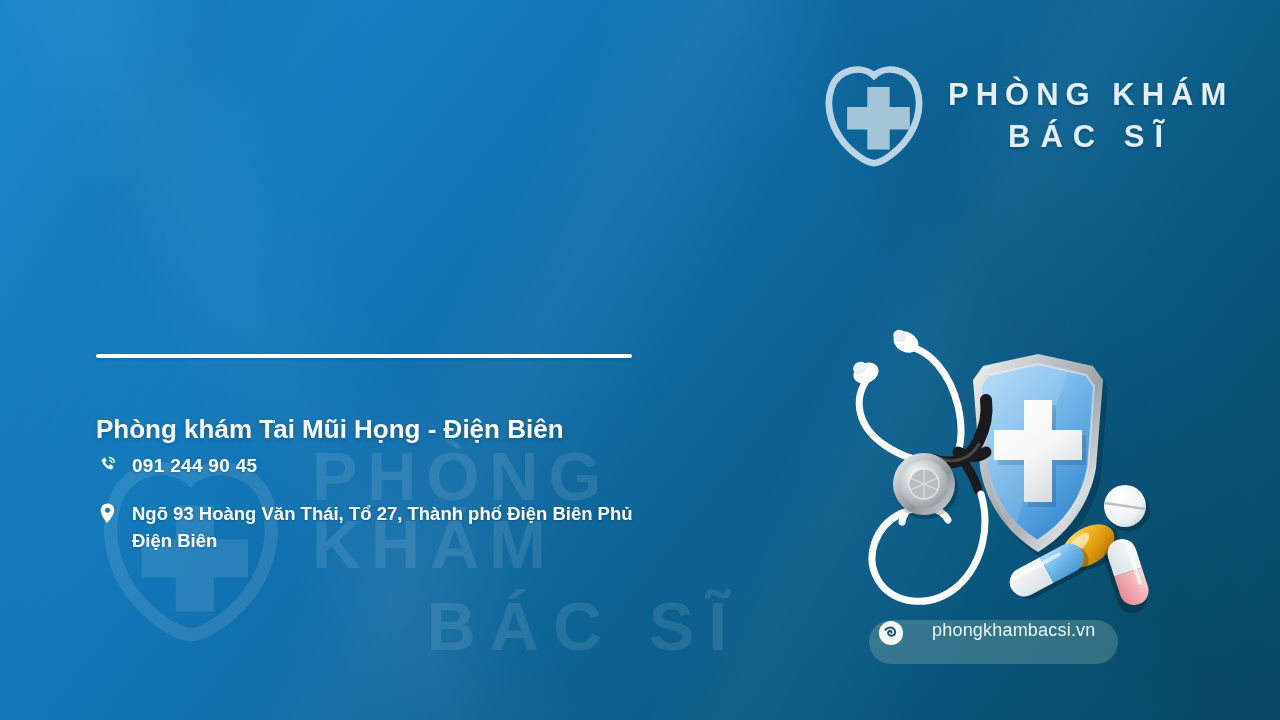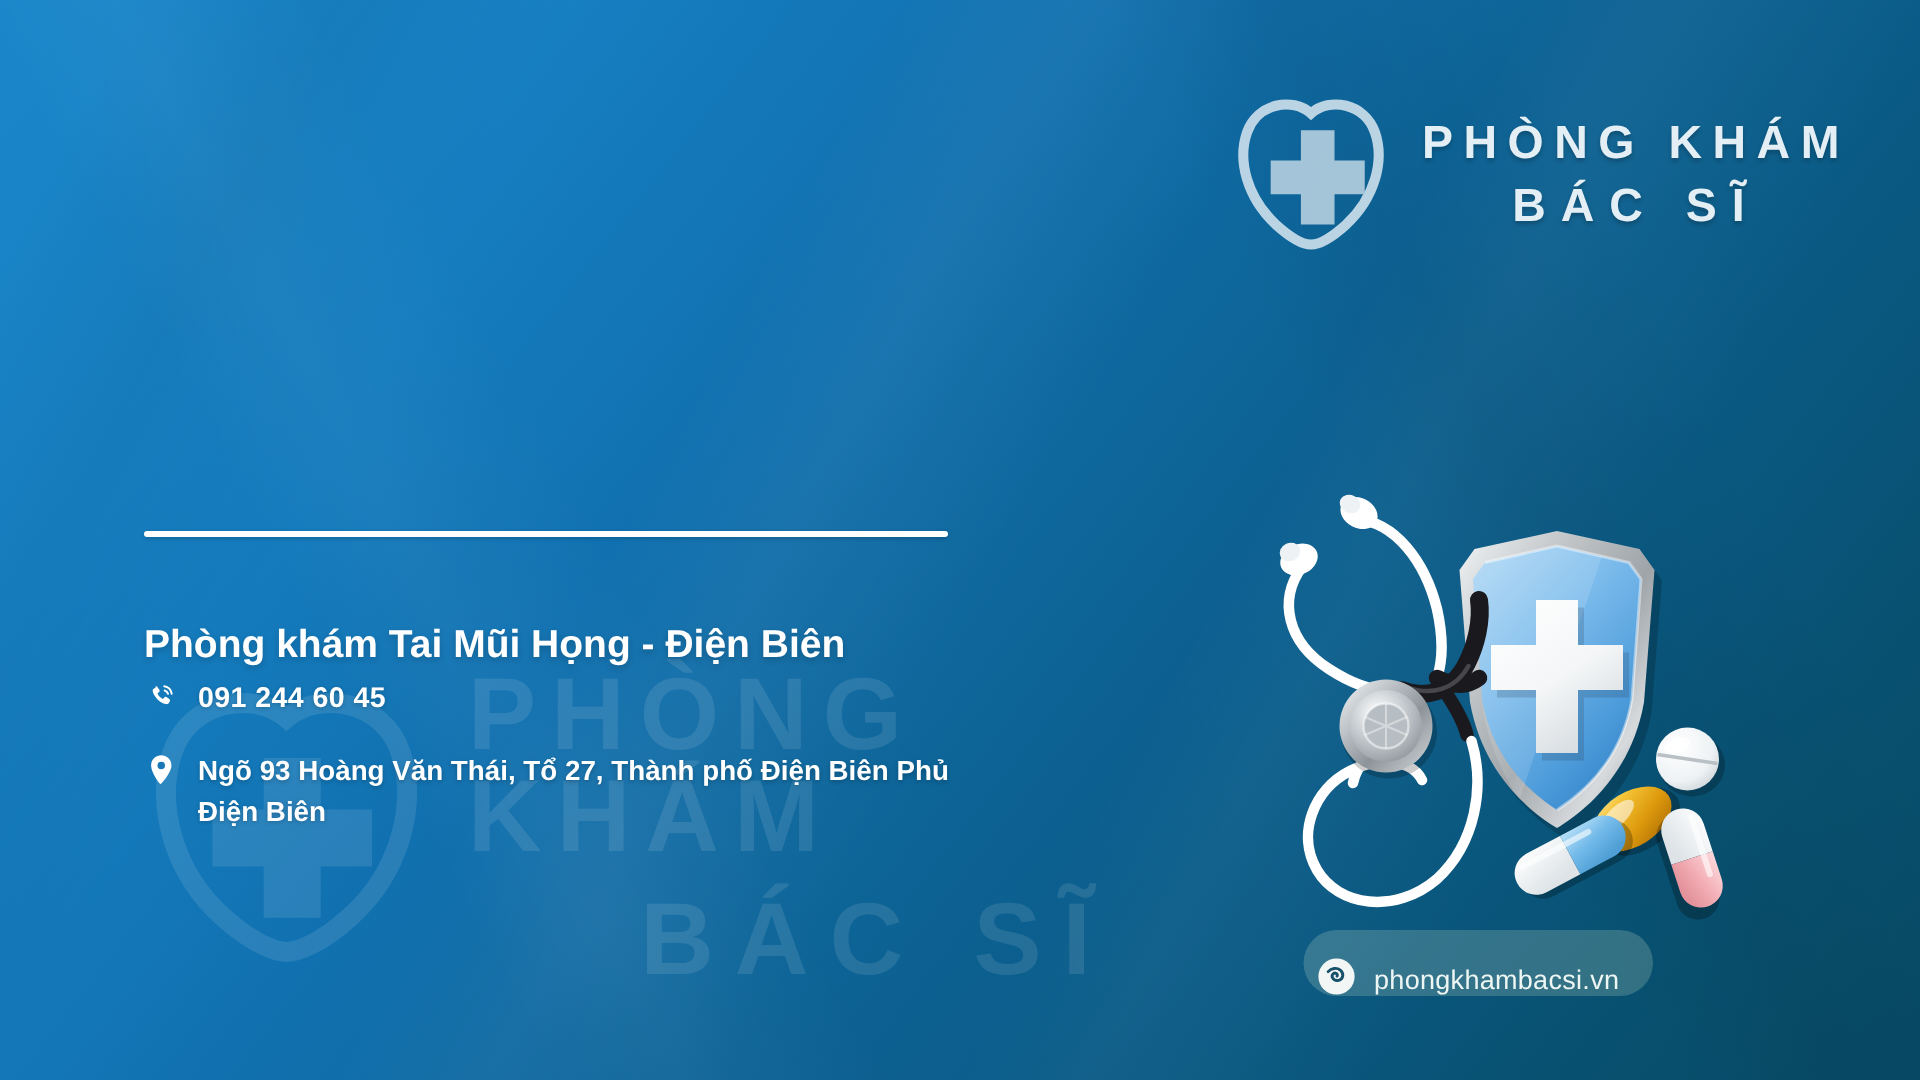--- a/index.html
+++ b/index.html
@@ -94,21 +94,21 @@
   .c-txt {
     color:#ffffff; font-size:18.5px; font-weight:700; line-height:1.48;
     text-shadow:0 1px 3px rgba(0,0,0,.22); white-space:pre-line;
   }
   .c-phone { font-size:19px; letter-spacing:.3px; }
 
   
   .site-pill {
     position:absolute; left:869px; top:620px;
     height:44px; padding:0 22px 0 9px;
-    display:flex; align-items:flex-end; gap:12px;
+    display:flex; align-items:flex-start; gap:28px;
     background:rgba(205,228,200,.22);
     border-radius:22px;
   }
   .globe { width:26px; height:26px; flex:none; }
   .site-txt { color:#eef6f3; font-size:18px; letter-spacing:.2px; }
 
   
   .illus { position:absolute; left:838px; top:318px; width:340px; height:310px; }
   .illus svg { display:block; width:100%; height:100%; overflow:visible; }
 </style>
@@ -149,21 +149,21 @@
   <div class="contact">
 
     <div class="c-row">
       <span class="c-ico">
         <svg width="19" height="19" viewBox="0 0 24 24">
           <path d="M7.2 3.4c.6-.3 1.3-.1 1.7.5l1.6 2.5c.3.5.2 1.2-.3 1.6l-1 .8c-.3.2-.4.6-.2.9.9 1.7 2.3 3.1 4 4 .3.2.7.1.9-.2l.8-1c.4-.5 1.1-.6 1.6-.3l2.5 1.6c.6.4.8 1.1.5 1.7l-.8 1.6c-.4.8-1.2 1.2-2.1 1.1-2.6-.3-5.1-1.6-7.2-3.7S5.1 9.7 4.8 7.1c-.1-.9.3-1.7 1.1-2.1l1.3-.6z" fill="#ffffff"></path>
           <path d="M14.6 3.2a7.6 7.6 0 0 1 6.2 6.2" fill="none" stroke="#ffffff" stroke-width="1.7" stroke-linecap="round"></path>
           <path d="M14.9 6.7a4.2 4.2 0 0 1 2.8 2.8" fill="none" stroke="#ffffff" stroke-width="1.7" stroke-linecap="round"></path>
         </svg>
       </span>
-      <span class="c-txt c-phone">091 244 60 45</span>
+      <span class="c-txt c-phone">091 244 90 45</span>
     </div>
 
     <div class="c-row">
       <span class="c-ico">
         <svg width="17" height="21" viewBox="0 0 20 26">
           <path d="M10 0.7C5.3 0.7 1.6 4.4 1.6 9c0 6 6.9 14.6 7.2 15 .3.4.9.4 1.2 0 .3-.4 8.4-9 8.4-15 0-4.6-3.7-8.3-8.4-8.3z" fill="#ffffff"></path>
           <circle cx="10" cy="9" r="3.1" fill="#1777b7"></circle>
         </svg>
       </span>
       <span class="c-txt">Ngõ 93 Hoàng Văn Thái,  Tổ 27,  Thành phố Điện Biên Phủ

